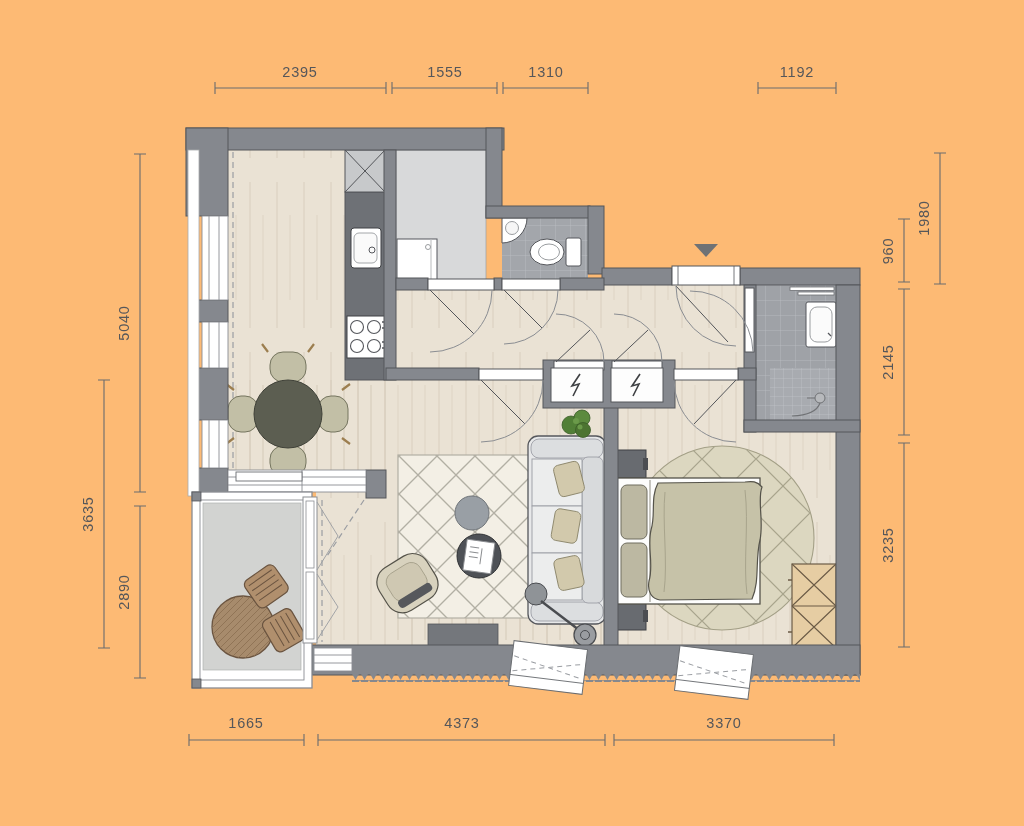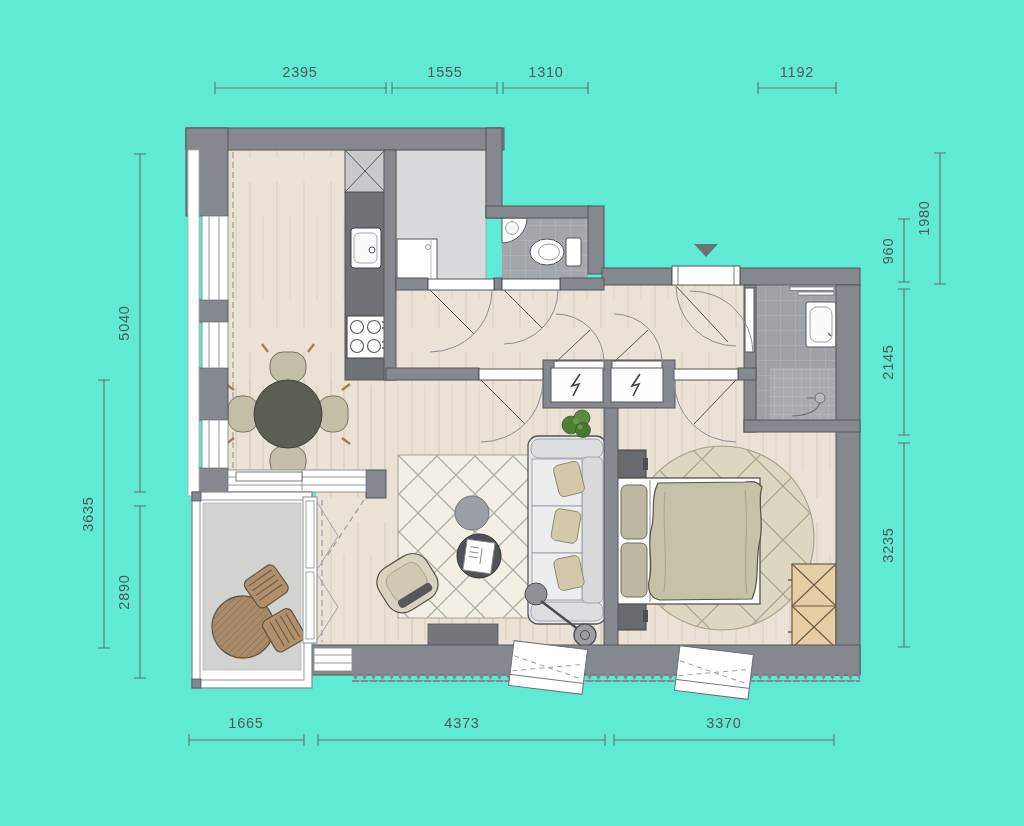--- a/index.html
+++ b/index.html
@@ -1,16 +1,16 @@
 <!DOCTYPE html>
 <html><head>
 <meta charset="utf-8">
 <style>
   html,body{margin:0;padding:0;background:#ffffff;}
-  .stage{position:relative;width:1024px;height:826px;background:#5eead4;overflow:hidden;
+  .stage{position:relative;width:1024px;height:826px;background:#fdba74;overflow:hidden;
          font-family:"Liberation Sans",sans-serif;}
   svg text{font-family:"Liberation Sans",sans-serif;font-size:14.5px;fill:#56575a;letter-spacing:0.8px;}
 </style>
 </head>
 <body>
 
 <div class="stage">
 <svg width="1024" height="826" viewBox="0 0 1024 826">
   <defs>
     <pattern id="planks" width="27" height="170" patternUnits="userSpaceOnUse">

